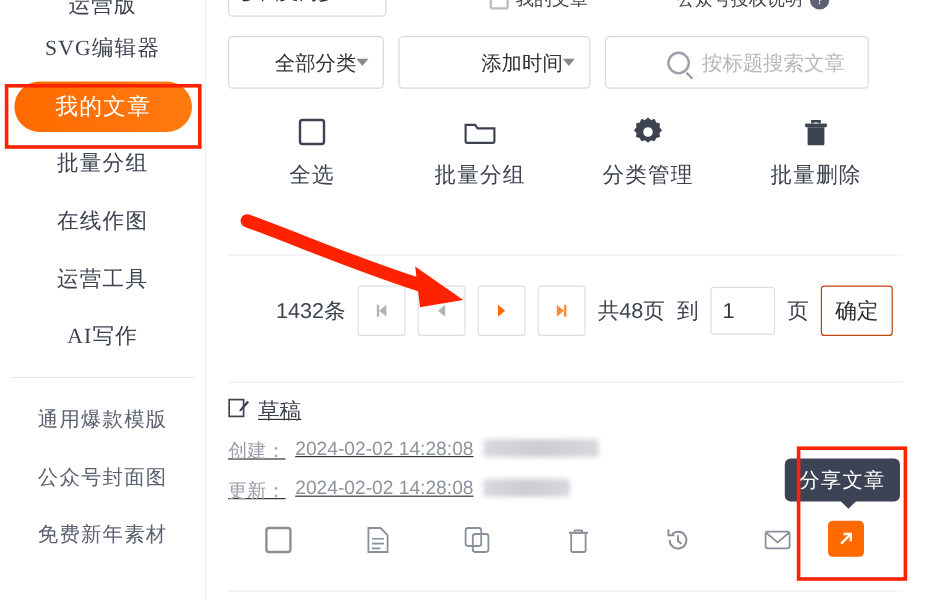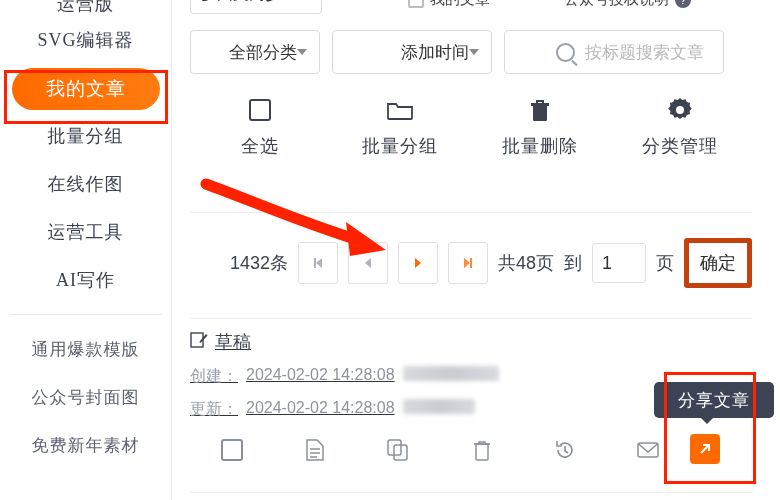--- a/index.html
+++ b/index.html
@@ -324,21 +324,21 @@
     display: flex;
     align-items: center;
     padding-left: 9px;
     box-sizing: border-box;
     font-size: 18px;
     color: #333;
   }
   .confirm-btn {
     width: 58px;
     height: 40px;
-    border: 5px solid #c2410c;
+    border: 1px solid #c2410c;
     border-radius: 3px;
     background: #fff;
     display: flex;
     align-items: center;
     justify-content: center;
     font-size: 18px;
     color: #2b2b2b;
   }
   .pg-text { font-size: 18px; color: #3c4250; }
 
@@ -389,21 +389,21 @@
     align-items: center;
     justify-content: center;
     color: #8a9099;
   }
 
   
   .share-tip {
     position: absolute;
     left: 654px;
     top: 382px;
-    width: 120px;
+    width: 96px;
     height: 36px;
     background: #3b4354;
     border-radius: 5px;
     color: #fff;
     font-size: 17px;
     display: flex;
     align-items: center;
     justify-content: center;
     letter-spacing: 1px;
   }
@@ -523,36 +523,36 @@
       <div class="action-item">
         <span class="ic">
           <svg width="28" height="24" viewBox="0 0 28 24">
             <path d="M2 6 h8 l2 3 h14 v11 a1 1 0 0 1 -1 1 h-22 a1 1 0 0 1 -1 -1 z" fill="none" stroke="#3c4250" stroke-width="1.8"></path>
           </svg>
         </span>
         <span class="action-label">批量分组</span>
       </div>
       <div class="action-item">
         <span class="ic">
+          <svg width="26" height="26" viewBox="0 0 26 26">
+            <path d="M13 1 l2.4 2.1 3.1-.9 1.4 2.9 3.1 .8 -.4 3.2 2.1 2.4 -2.1 2.4 .4 3.2 -3.1 .8 -1.4 2.9 -3.1-.9 -2.4 2.1 -2.4-2.1 -3.1 .9 -1.4-2.9 -3.1-.8 .4-3.2 -2.1-2.4 2.1-2.4 -.4-3.2 3.1-.8 1.4-2.9 3.1 .9 z" fill="#3c4250"></path>
+            <circle cx="13" cy="13" r="4" fill="#ffffff"></circle>
+          </svg>
+        </span>
+        <span class="action-label">分类管理</span>
+      </div>
+      <div class="action-item">
+        <span class="ic">
           <svg width="24" height="26" viewBox="0 0 24 26">
             <rect x="3" y="6" width="18" height="3" fill="#3c4250"></rect>
             <path d="M9 6 v-2 h6 v2" fill="none" stroke="#3c4250" stroke-width="2"></path>
             <path d="M5 9 h14 v14 a1 1 0 0 1 -1 1 h-12 a1 1 0 0 1 -1 -1 z" fill="#3c4250"></path>
           </svg>
         </span>
         <span class="action-label">批量删除</span>
-      </div>
-      <div class="action-item">
-        <span class="ic">
-          <svg width="26" height="26" viewBox="0 0 26 26">
-            <path d="M13 1 l2.4 2.1 3.1-.9 1.4 2.9 3.1 .8 -.4 3.2 2.1 2.4 -2.1 2.4 .4 3.2 -3.1 .8 -1.4 2.9 -3.1-.9 -2.4 2.1 -2.4-2.1 -3.1 .9 -1.4-2.9 -3.1-.8 .4-3.2 -2.1-2.4 2.1-2.4 -.4-3.2 3.1-.8 1.4-2.9 3.1 .9 z" fill="#3c4250"></path>
-            <circle cx="13" cy="13" r="4" fill="#ffffff"></circle>
-          </svg>
-        </span>
-        <span class="action-label">分类管理</span>
       </div>
     </div>
 
     <div class="divider-h"></div>
 
     <div class="pager">
       <span class="pg-text">1432条</span>
       <span class="pg-btn">
         <svg width="16" height="16" viewBox="0 0 16 16">
             <path d="M12 3 L6 8 L12 13 Z" fill="#b0b4ba"></path>

